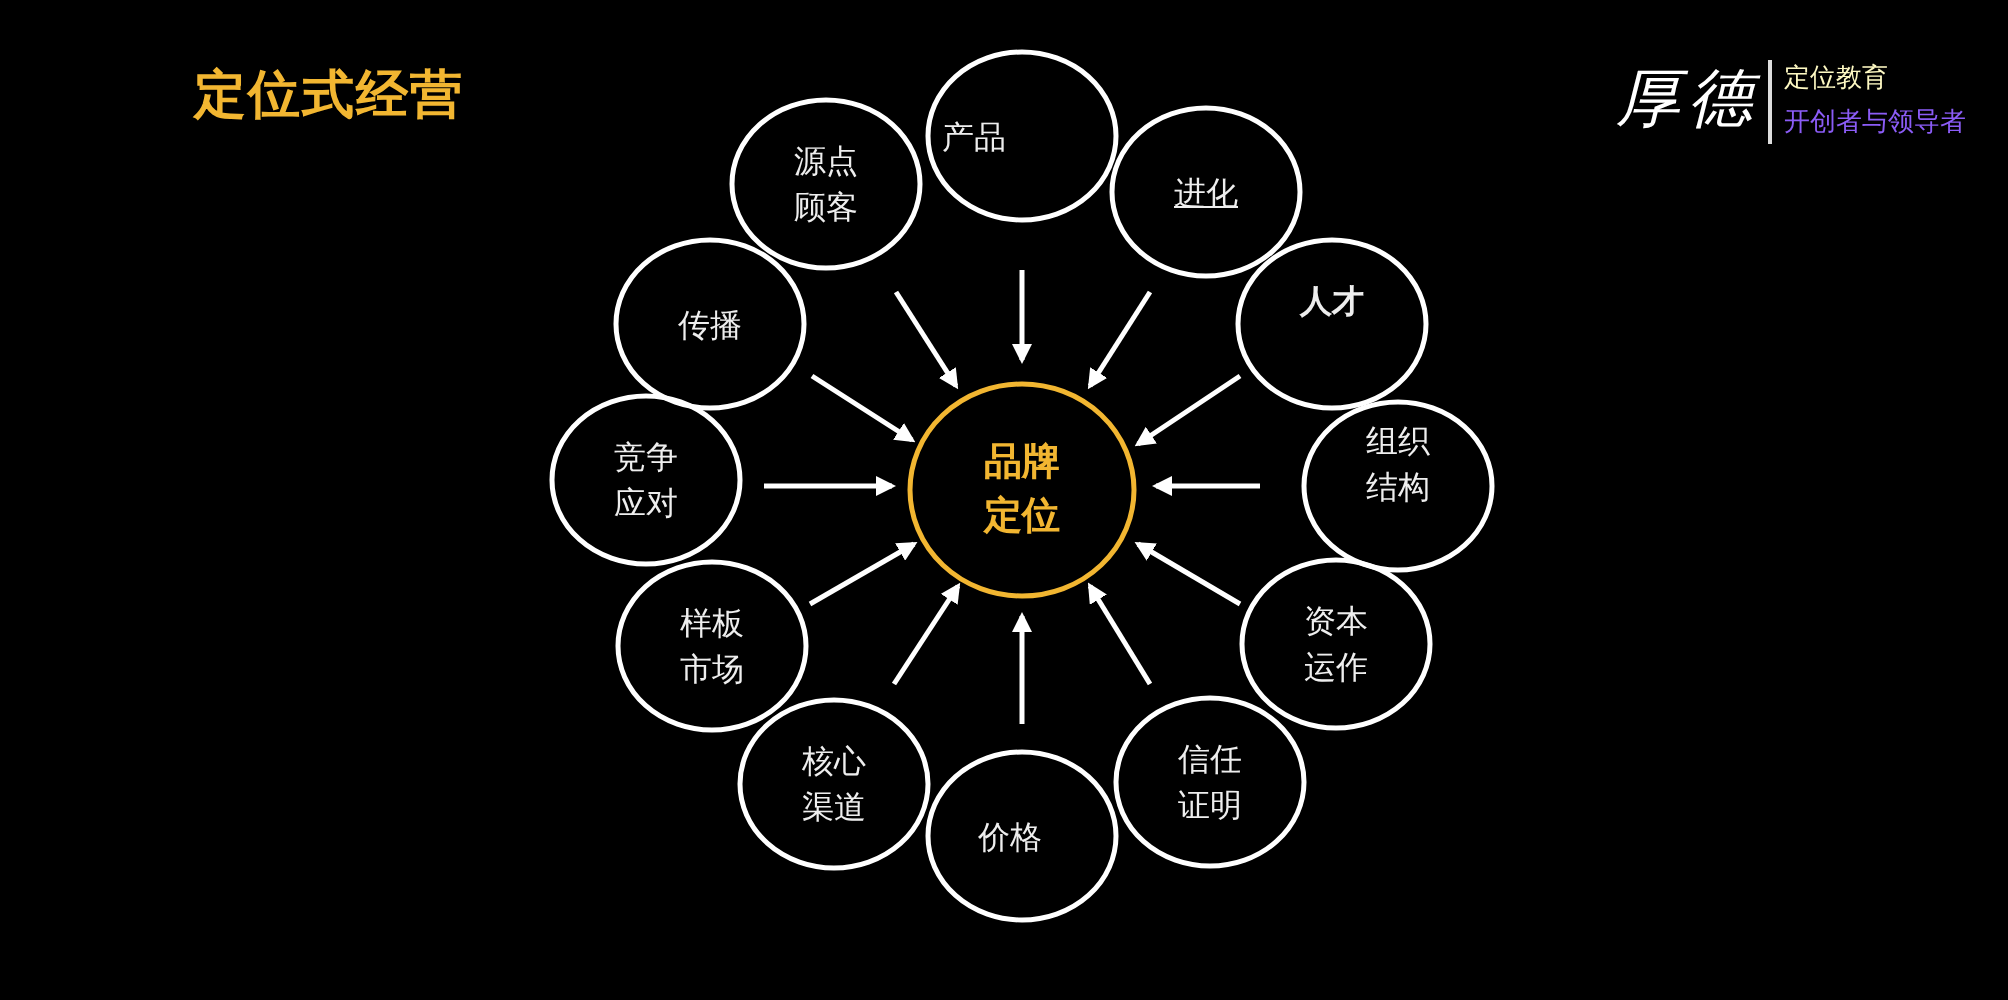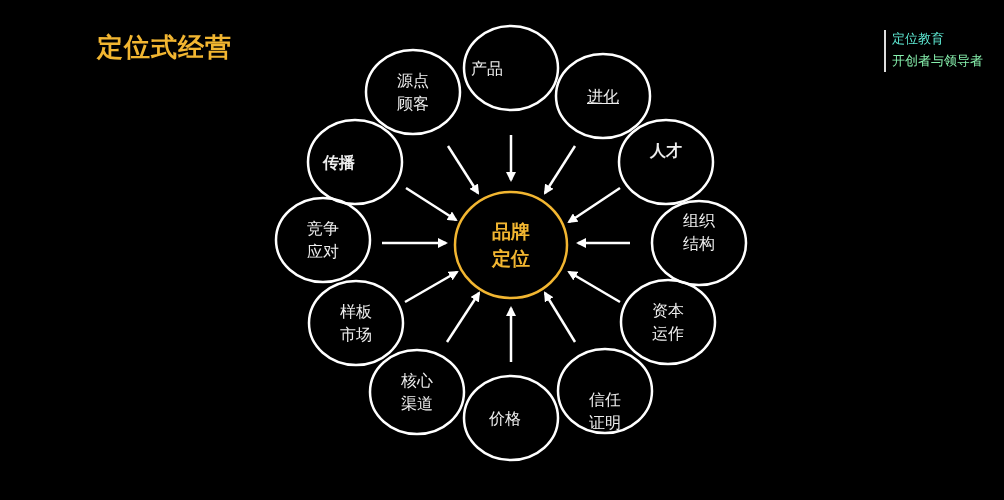--- a/index.html
+++ b/index.html
@@ -1,32 +1,33 @@
 <!DOCTYPE html>
 <html><head>
 <meta charset="utf-8">
 <style>
   html, body { margin:0; padding:0; background:#000; }
   body { width:1004px; height:500px; position:relative; overflow:hidden; font-family:"DejaVu Sans", sans-serif; }
   .title { position:absolute; left:97px; top:30px; font-size:26px; font-weight:bold; color:#f2b631; letter-spacing:1px; }
   .brand { position:absolute; left:808px; top:26px; width:190px; height:50px; }
   .brand-logo { position:absolute; left:0; top:2px; font-family:"DejaVu Serif", serif; font-size:32px; color:#fff; font-style:italic; letter-spacing:4px; }
   .brand-divider { position:absolute; left:76px; top:4px; width:2px; height:42px; background:#ddd; }
-  .brand-line1 { position:absolute; left:84px; top:4px; font-size:13px; color:#5eead4; }
-  .brand-line2 { position:absolute; left:84px; top:26px; font-size:13px; color:#86efac; }
+  .brand-line1 { position:absolute; left:84px; top:4px; font-size:13px; color:#fef9c3; }
+  .brand-line2 { position:absolute; left:84px; top:26px; font-size:13px; color:#8b5cf6; }
   svg.diagram { position:absolute; left:0; top:0; }
   .node { position:absolute; display:flex; align-items:center; justify-content:center; text-align:center; color:#eee; font-size:16px; line-height:23px; white-space:pre-line; }
   .center-node { position:absolute; display:flex; align-items:center; justify-content:center; text-align:left; color:#f2b631; font-size:19px; font-weight:bold; line-height:27px; white-space:pre-line; }
 </style>
 </head>
 <body>
 
 <div class="title">定位式经营</div>
 
 <div class="brand">
+  <div class="brand-logo">厚德</div>
   <div class="brand-divider"></div>
   <div class="brand-line1">定位教育</div>
   <div class="brand-line2">开创者与领导者</div>
 </div>
 
 <svg class="diagram" width="1004" height="500" viewBox="0 0 1004 500">
   <defs>
     <marker id="ah" markerWidth="10" markerHeight="10" refX="8" refY="5" orient="auto" markerUnits="userSpaceOnUse">
       <path d="M0,0 L10,5 L0,10 Z" fill="#ffffff"></path>
     </marker>
@@ -63,27 +64,27 @@
 </svg>
 
 <div id="node-labels">
     <div class="node" style="left: 440px; top: 26px; width: 94px; height: 84px;">产品</div>
     <div class="node" style="left: 556px; top: 54px; width: 94px; height: 84px; text-decoration: underline;">进化</div>
     <div class="node" style="left: 619px; top: 108px; width: 94px; height: 84px; font-weight: bold;">人才</div>
     <div class="node" style="left: 652px; top: 190px; width: 94px; height: 84px;">组织
 结构</div>
     <div class="node" style="left: 621px; top: 280px; width: 94px; height: 84px;">资本
 运作</div>
-    <div class="node" style="left: 558px; top: 369px; width: 94px; height: 84px; text-align: center;">信任
+    <div class="node" style="left: 558px; top: 349px; width: 94px; height: 84px; text-align: center;">信任
 证明</div>
     <div class="node" style="left: 464px; top: 376px; width: 82px; height: 84px;">价格</div>
     <div class="node" style="left: 370px; top: 350px; width: 94px; height: 84px;">核心
 渠道</div>
     <div class="node" style="left: 309px; top: 281px; width: 94px; height: 84px;">样板
 市场</div>
     <div class="node" style="left: 276px; top: 198px; width: 94px; height: 84px;">竞争
 应对</div>
-    <div class="node" style="left: 292px; top: 120px; width: 94px; height: 84px; font-weight: bold;">传播</div>
+    <div class="node" style="left: 308px; top: 120px; width: 94px; height: 84px;">传播</div>
     <div class="node" style="left: 366px; top: 50px; width: 94px; height: 84px;">源点
 顾客</div>
   </div>
 <div id="center-label" class="center-node" style="left: 455px; top: 192px; width: 112px; height: 106px;">品牌
 定位</div>
 
 </body></html>

